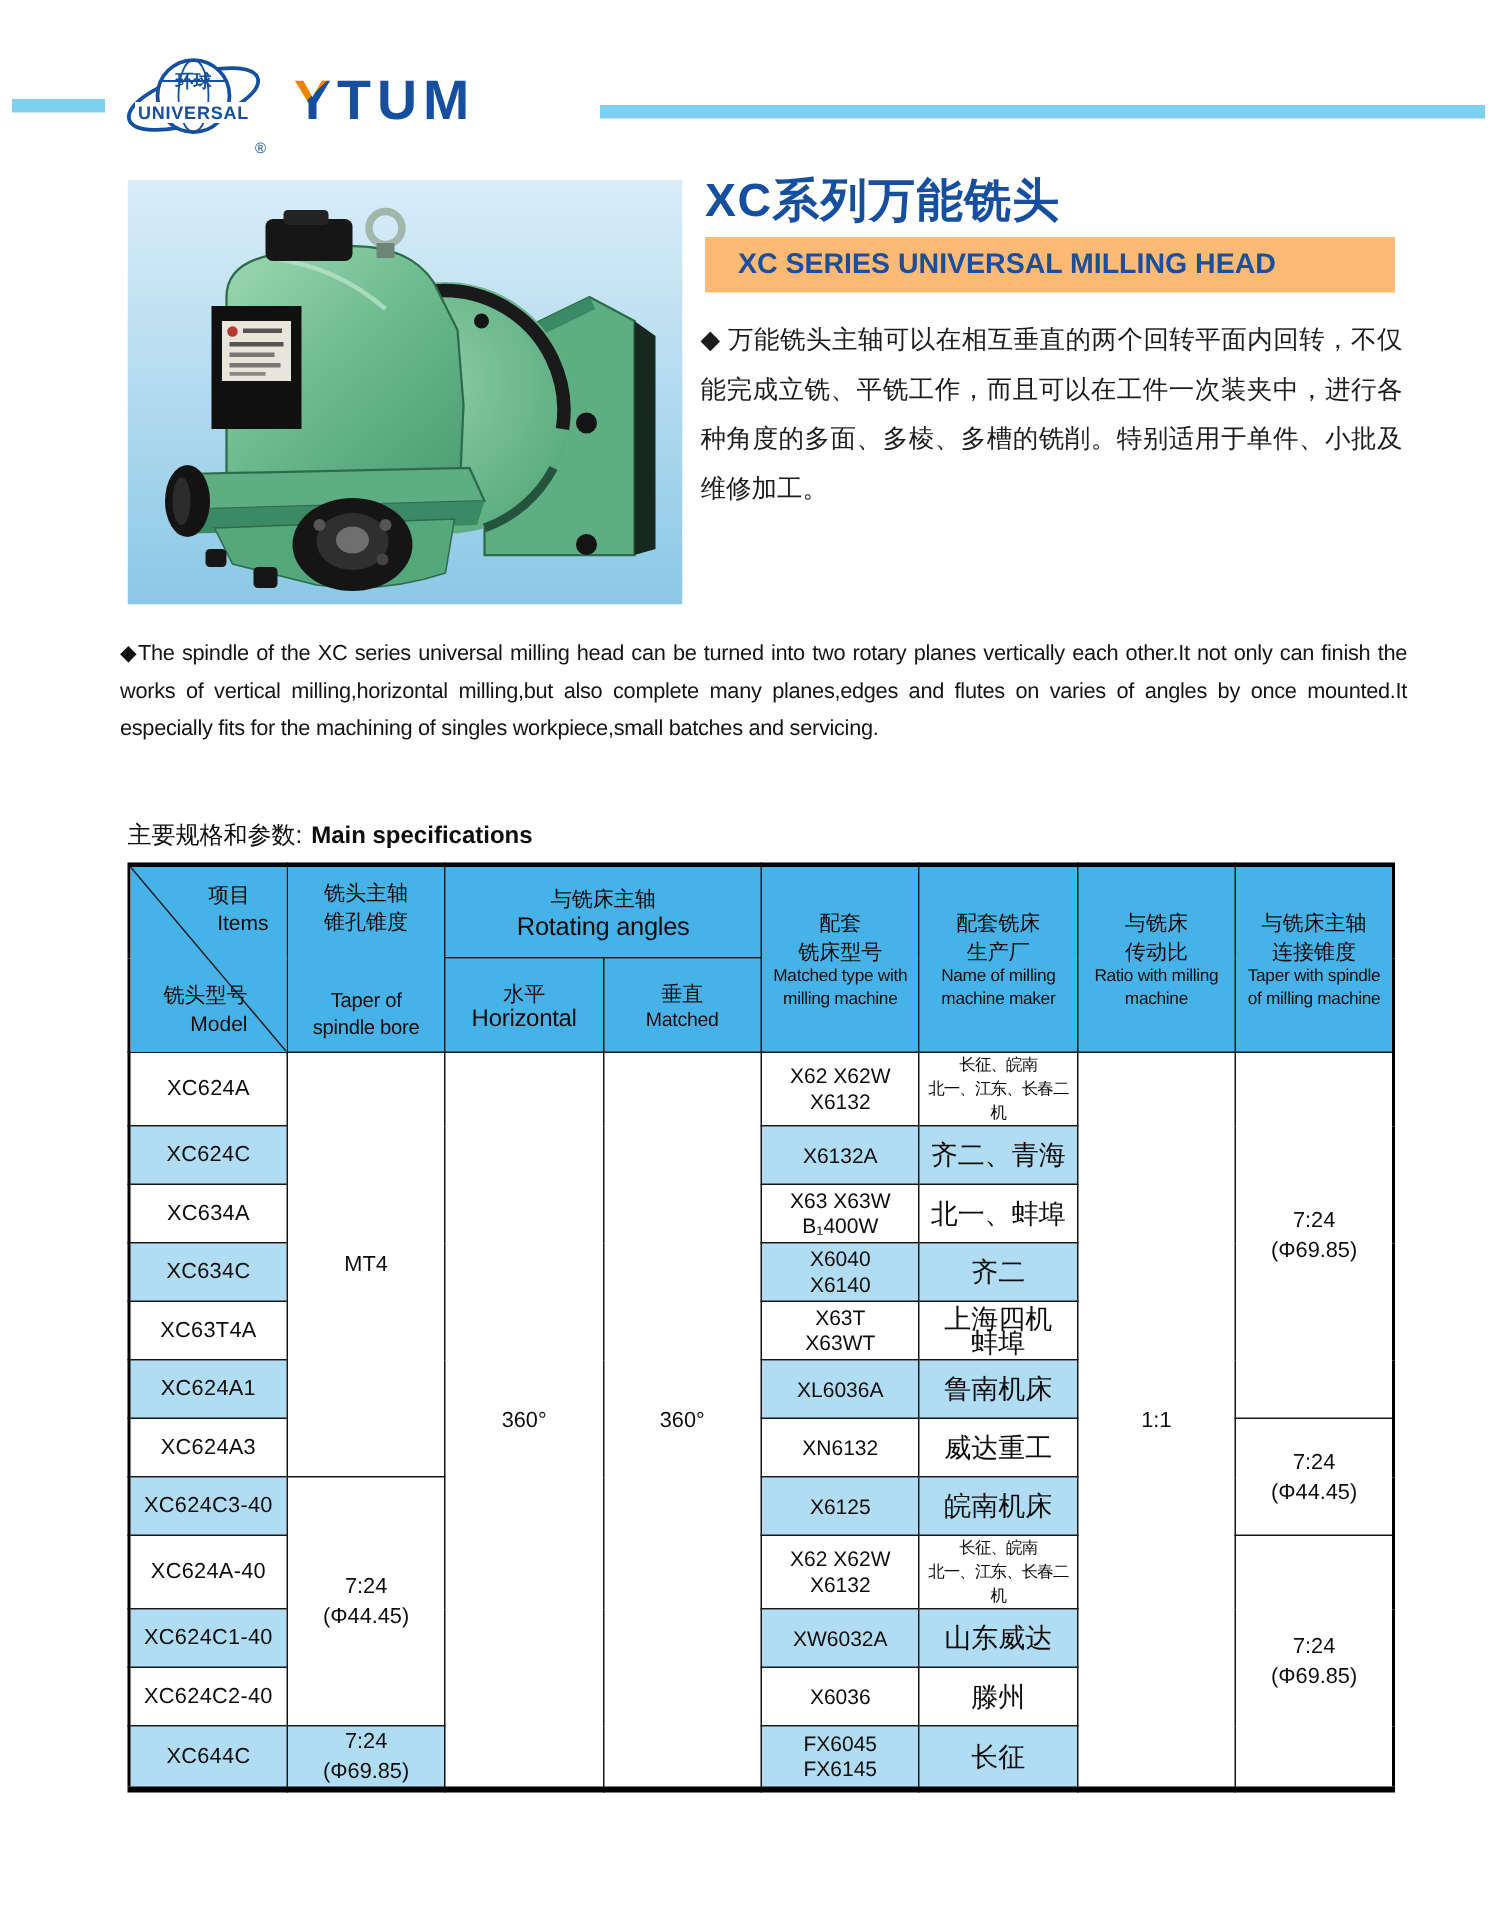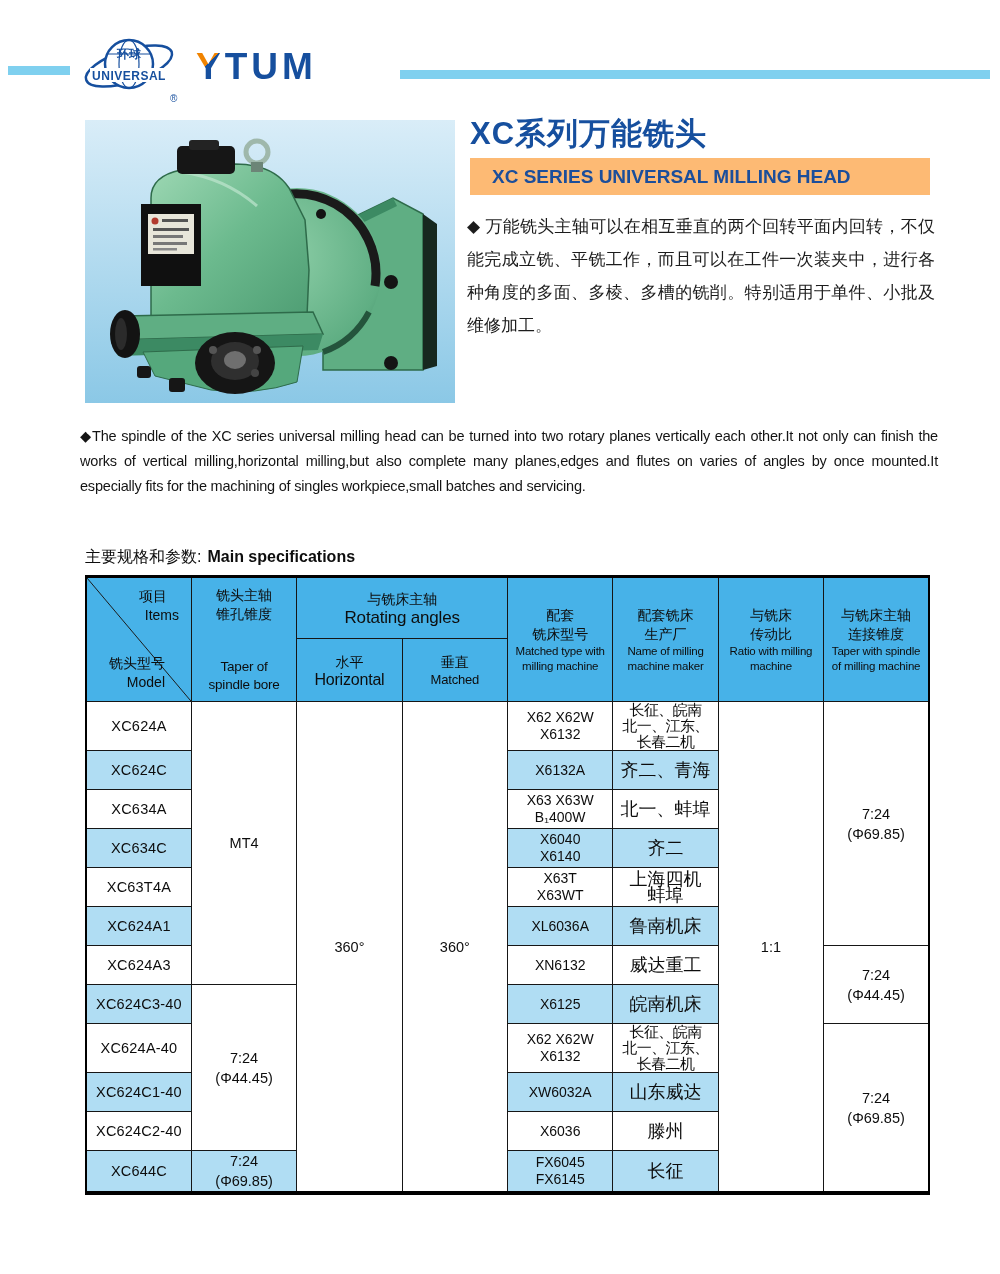--- a/index.html
+++ b/index.html
@@ -41,21 +41,21 @@
   .pl{white-space:pre-line;}
   .hd .cn{font-size:14px;line-height:19px;}
   .hd .en{font-size:11.5px;line-height:15px;letter-spacing:-0.2px;}
   td.corner{position:relative;padding:0;}
   .diag{position:absolute;left:0;top:0;width:100%;height:100%;}
   .corner-top{position:absolute;top:9px;right:2px;width:72px;text-align:center;}
   .corner-bottom{position:absolute;bottom:9px;left:2px;width:76px;text-align:right;}
   td.model{font-size:14.5px;letter-spacing:0.2px;}
   td.mt{font-size:14px;line-height:17px;}
   td.mk{font-size:18px;line-height:16px;}
-  td.mk.tight{font-size:15px;letter-spacing:-0.6px;margin-left:40px;}
+  td.mk.tight{font-size:11px;letter-spacing:-0.6px;margin-left:40px;}
   td.mg{font-size:14.5px;line-height:20px;}
 </style>
 </head>
 <body>
 
 <div class="abs bar bar-left"></div>
 
 <svg class="abs logo-globe" viewBox="0 0 96 82">
   <ellipse cx="47" cy="38" rx="45" ry="16" fill="none" stroke="#164f9e" stroke-width="2.5" transform="rotate(-18 47 38)"></ellipse>
   <circle cx="47" cy="36" r="24" fill="#ffffff" stroke="#164f9e" stroke-width="2.5"></circle>

